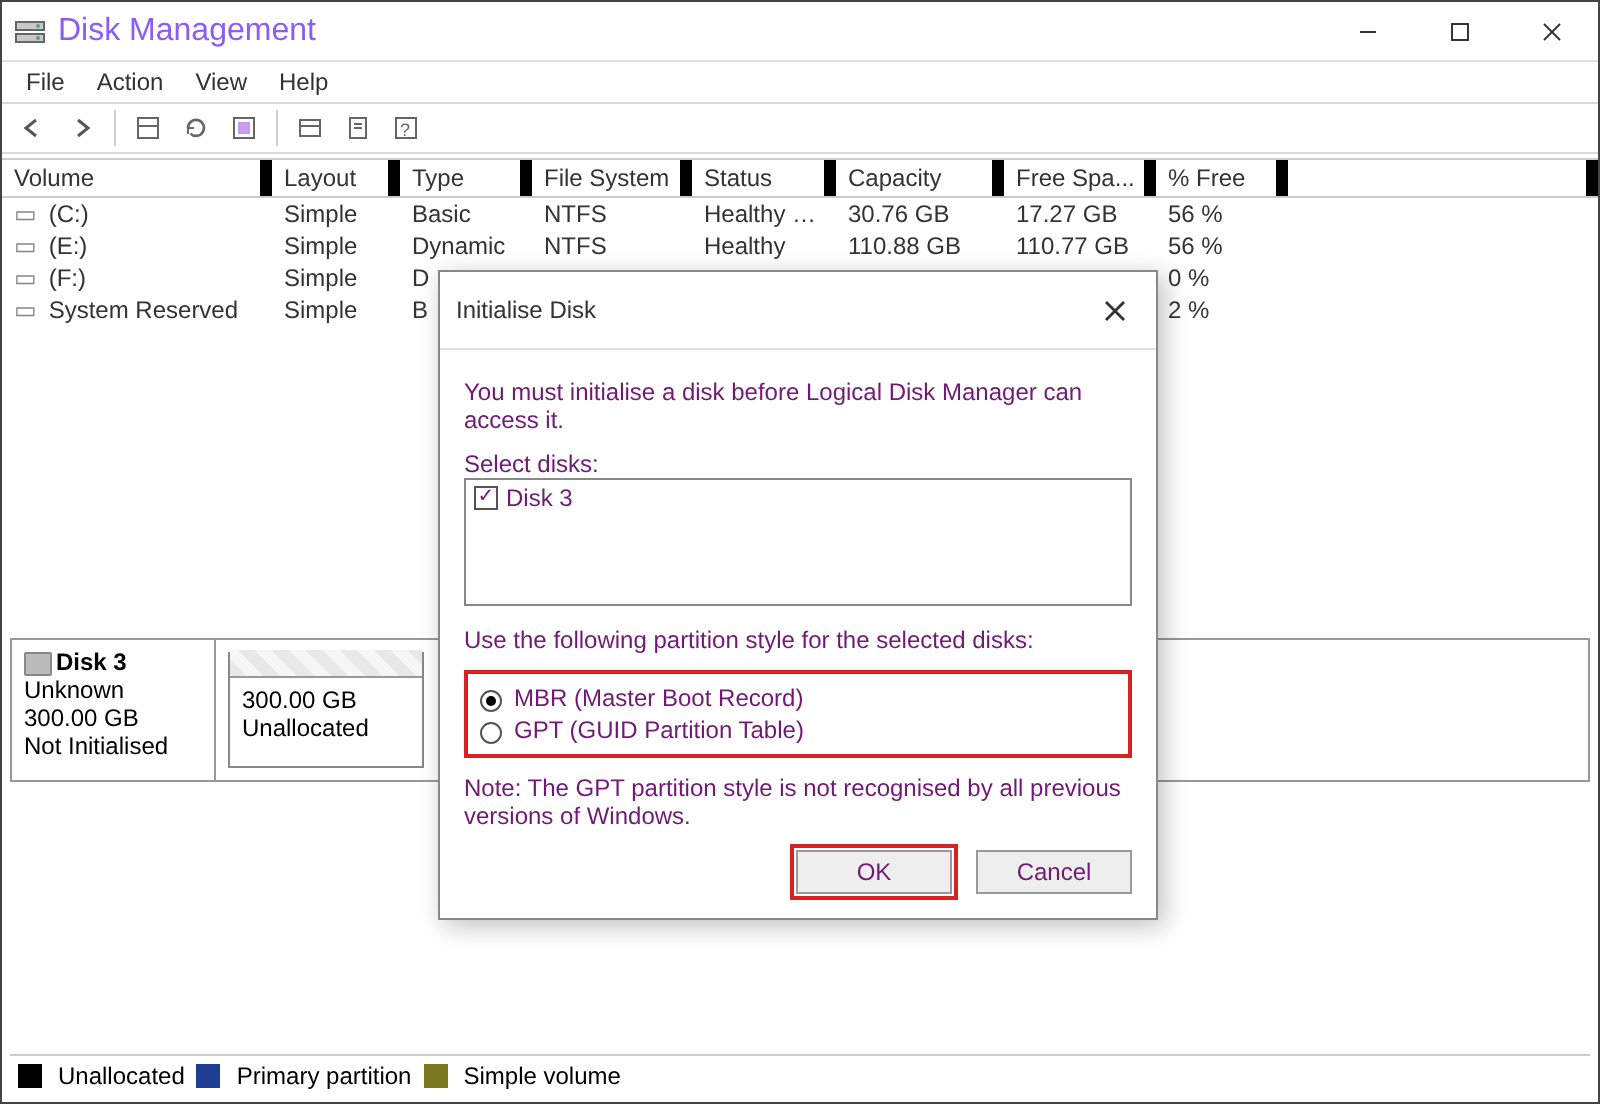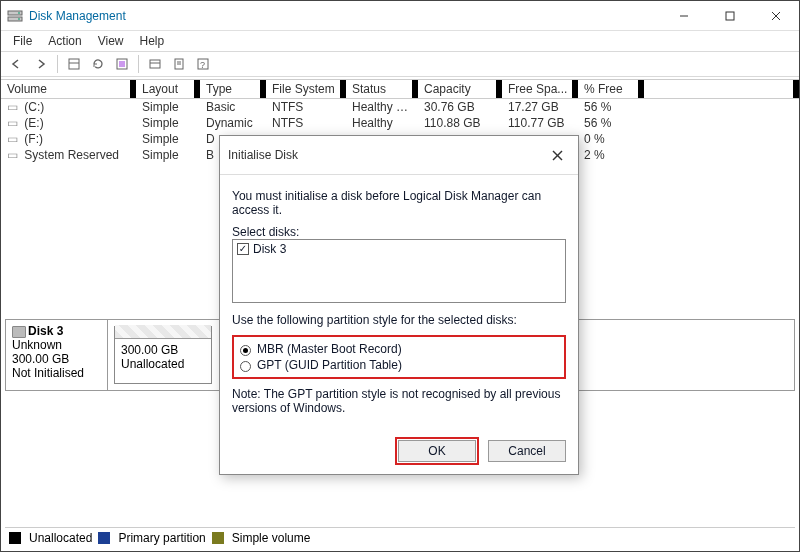--- a/index.html
+++ b/index.html
@@ -16,21 +16,21 @@
   
   .titlebar {
     height: 30px; display: flex; align-items: center;
     background: #fff; border-bottom: 1px solid #e0e0e0;
     padding-left: 6px;
   }
   .titlebar .app-icon {
     width: 16px; height: 16px; margin-right: 6px;
     display: inline-flex; align-items: center; justify-content: center;
   }
-  .titlebar .title { flex: 1; color: #0369a1; font-size: 12px; }
+  .titlebar .title { flex: 1; color: #8b5cf6; font-size: 16px; }
   .winbtn { width: 46px; height: 30px; display:flex; align-items:center; justify-content:center; color:#555; }
   
   .menubar { height: 20px; display:flex; gap: 4px; align-items: center; padding: 0 6px; }
   .menubar span { padding: 2px 6px; color:#333; }
   
   .toolbar { height: 26px; border-top:1px solid #d9d9d9; border-bottom:1px solid #d9d9d9; background:#fff;
     display:flex; align-items:center; gap:4px; padding: 0 6px; }
   .tbtn { width:20px; height:20px; border:1px solid transparent; display:flex; align-items:center; justify-content:center; color:#444;}
   .tsep { width:1px; height:18px; background:#ccc; margin:0 2px;}
   
@@ -59,30 +59,30 @@
   .legend { position:absolute; bottom:4px; left:4px; right:4px; height:20px;
     border-top:1px solid #ccc; display:flex; align-items:center; gap:6px; padding:0 4px; background:#fff;}
   .lsq { width:12px; height:12px; display:inline-block; margin-right:2px; vertical-align:middle;}
   
   .dialog {
     position:absolute; left:218px; top:134px; width:360px;
     background:#fff; border:1px solid #888; box-shadow: 3px 3px 12px rgba(0,0,0,0.25);
   }
   .dlg-title { height:39px; display:flex; align-items:center; padding:0 8px; background:#fff; border-bottom:1px solid #ddd;}
   .dlg-title .t { flex:1; color:#333; }
-  .dlg-body { padding:10px 12px 12px 12px; color:#0f172a; }
+  .dlg-body { padding:10px 12px 12px 12px; color:#701a75; }
   .dlg-body p { margin:4px 0 8px 0; }
   .listbox { border:1px solid #888; height:64px; padding:2px 4px; overflow:auto; background:#fff;}
   .chk { display:flex; align-items:center; gap:4px; }
   .chkbox { width:12px; height:12px; border:1px solid #555; display:inline-flex; align-items:center; justify-content:center; font-size:10px; line-height:10px;}
   .radiogroup { border:2px solid #d62222; padding:4px 6px; margin:4px 0 8px 0;}
   .radio { display:flex; align-items:flex-end; gap:6px; padding:1px 0;}
   .rcircle { width:11px; height:11px; border-radius:50%; border:1px solid #555; display:inline-flex; align-items:center; justify-content:center;}
   .rcircle.sel::after { content:""; width:5px; height:5px; background:#000; border-radius:50%; }
-  .dlg-buttons { display:flex; justify-content:flex-end; gap:12px; margin-top:25px;}
+  .dlg-buttons { display:flex; justify-content:flex-end; gap:12px; margin-top:10px;}
   .btn { min-width:78px; height:22px; border:1px solid #999; background:#eee; display:flex; align-items:center; justify-content:center; padding:0 10px;}
   .btn.ok { outline:2px solid #d62222; outline-offset:1px; }
   .xbtn { width:26px; display:flex; align-items:center; justify-content:center; cursor:default;}
   svg { display:block; }
 </style>
 </head>
 <body>
 
 <div class="titlebar">
   <span class="app-icon">

